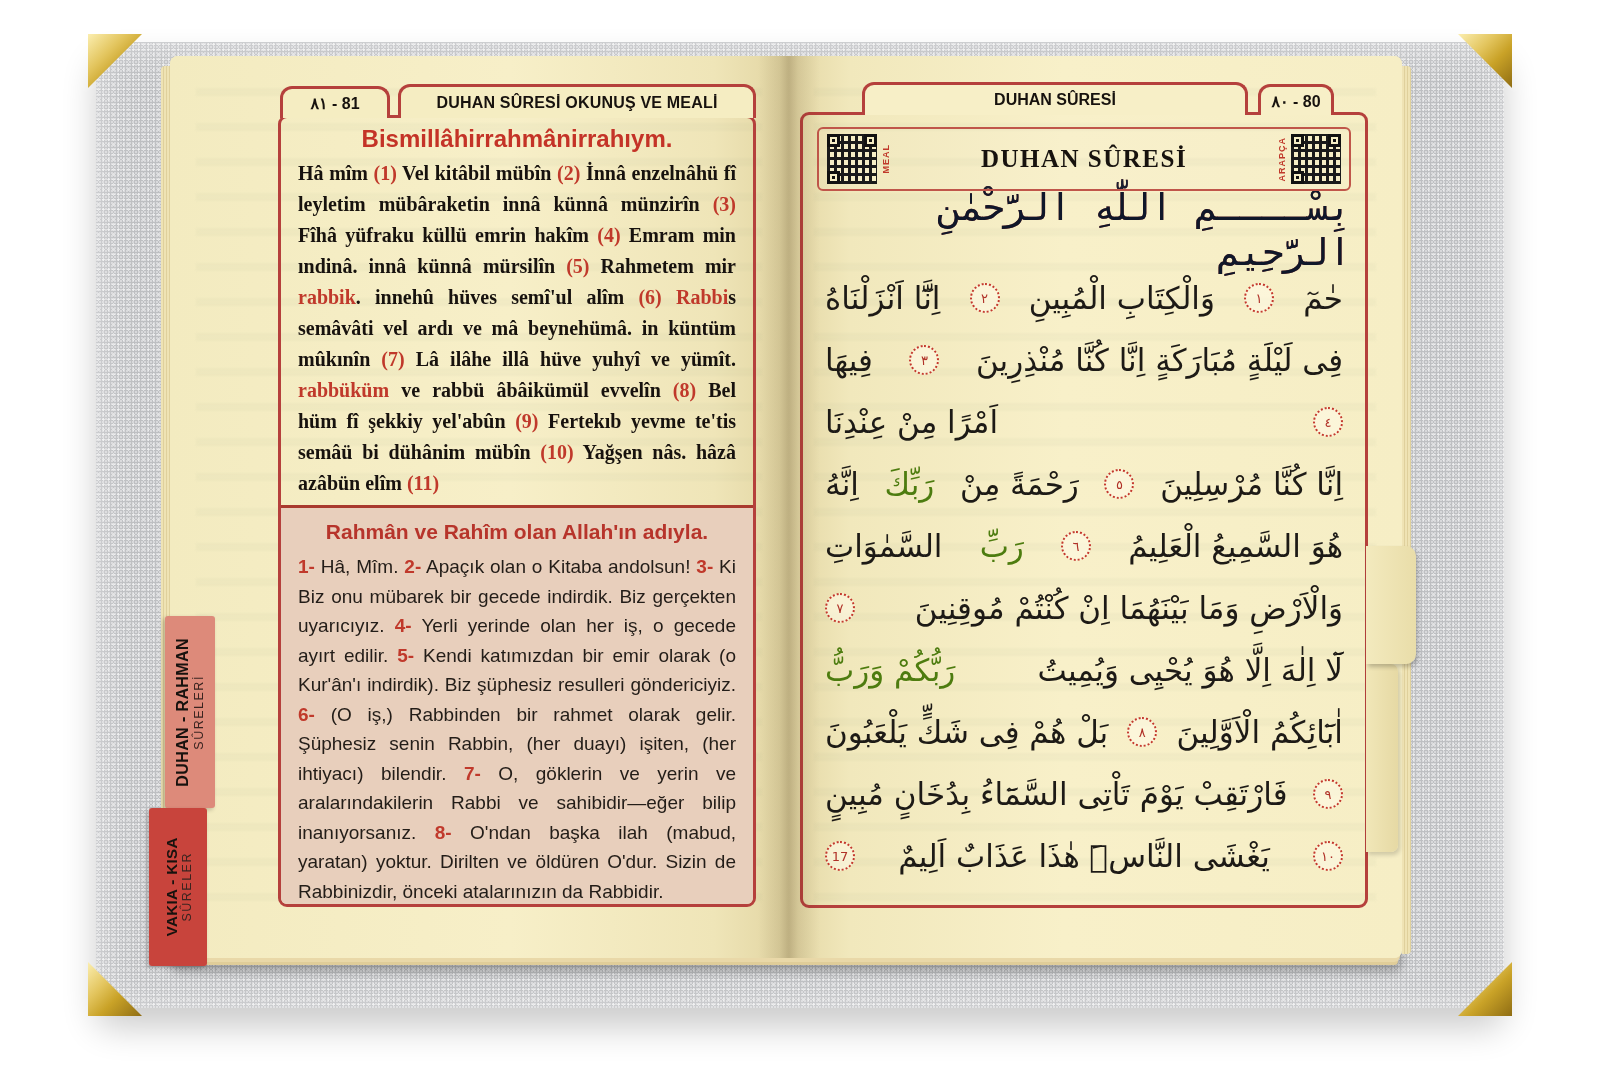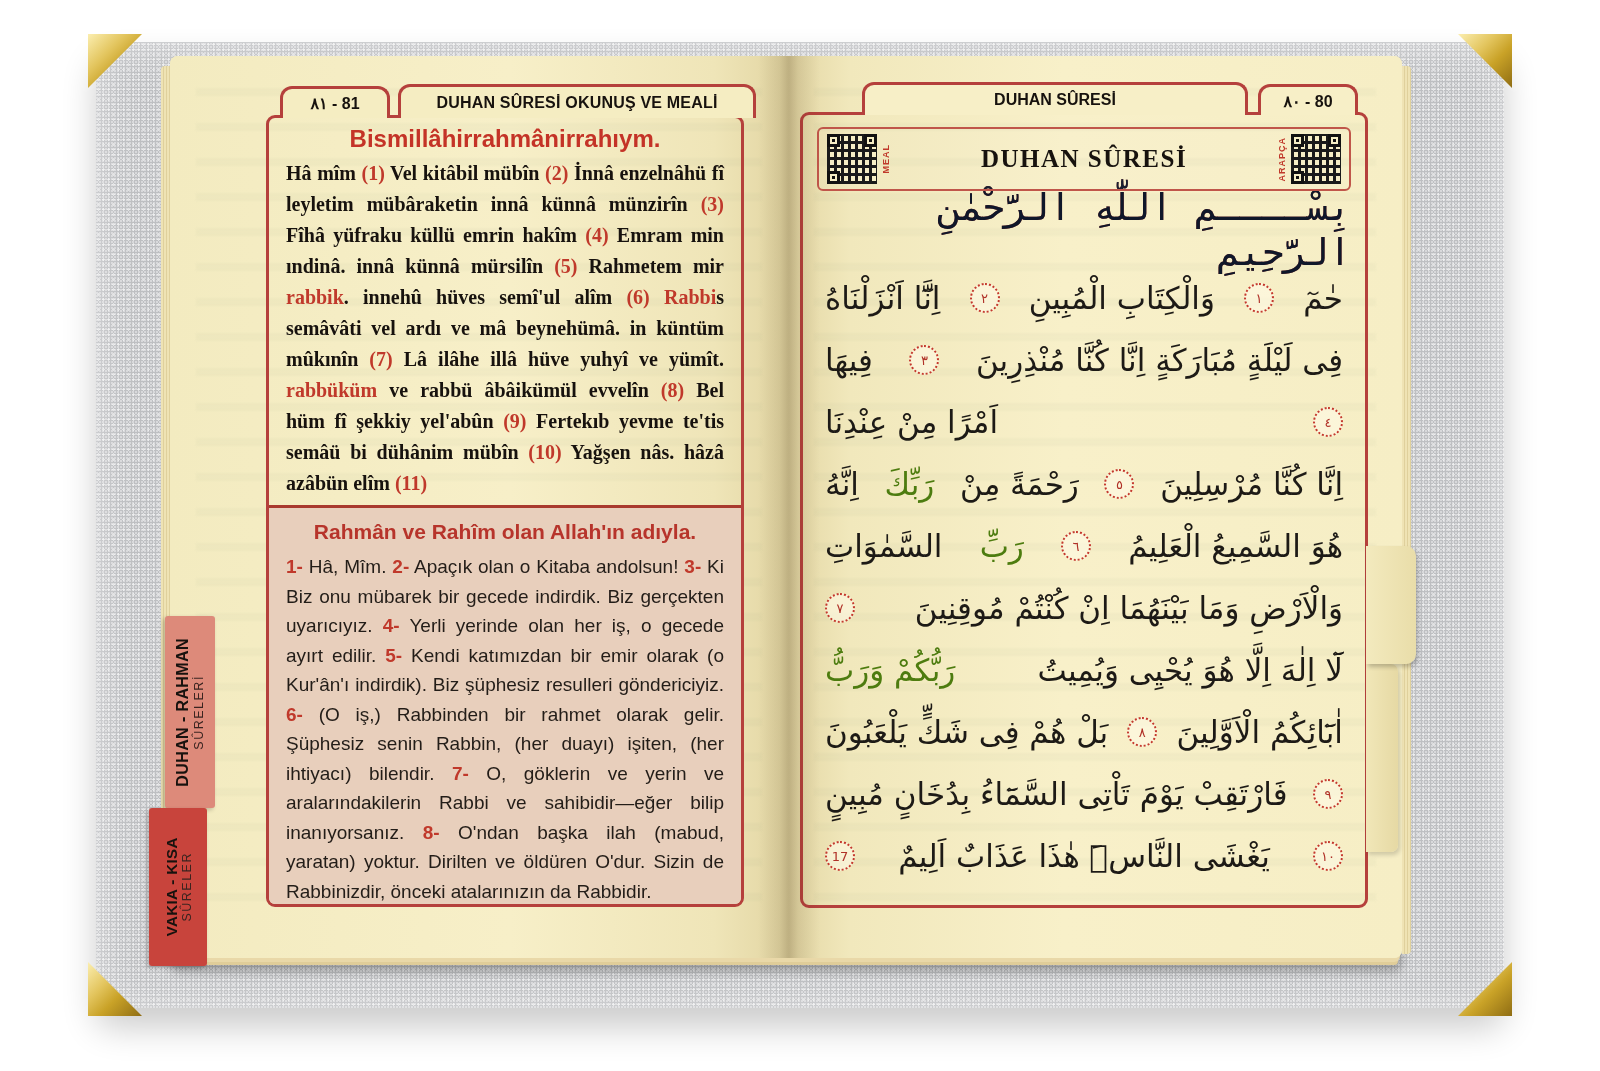--- a/index.html
+++ b/index.html
@@ -51,37 +51,37 @@
   .gutter { position:absolute; left:588px; top:0; width:62px; height:902px; z-index:8; pointer-events:none;
     background:linear-gradient(90deg, rgba(60,40,10,0) 0%, rgba(60,40,10,.10) 35%, rgba(60,40,10,.22) 50%, rgba(60,40,10,.10) 65%, rgba(60,40,10,0) 100%); }
 
   
   .frame { position:absolute; border:3px solid #b5403c; border-radius:9px; overflow:hidden; z-index:2; }
   .htab { position:absolute; z-index:3; background:#f5edc2; border:3px solid #b5403c; border-bottom:none;
     border-radius:12px 12px 0 0; display:flex; align-items:center; justify-content:center;
     font-weight:bold; color:#17120e; }
 
   
-  .frame-left { left:96px; top:59px; width:478px; height:792px; background:transparent;
+  .frame-left { left:108px; top:59px; width:478px; height:792px; background:transparent;
     display:flex; flex-direction:column; }
   .tab-pn-l { left:110px; top:30px; width:110px; height:32px; font-size:16px; }
   .tab-ti-l { left:228px; top:28px; width:358px; height:34px; font-size:16px; letter-spacing:.2px;text-align:right; }
 
   .bismillah { text-align:center; color:#c43327; font-weight:bold; font-size:24px; padding:7px 6px 2px; }
   .translit { padding:3px 17px 6px; font-size:20px; line-height:31px; font-weight:bold; color:#17120e;
     text-align:justify;font-family:Liberation Serif, serif; }
   .translit .red, .panel .red { color:#c0392b; font-weight:bold; }
   .panel { flex:1; background:#e8cfbc; border-top:3px solid #a93a2e; padding:8px 17px 22px; min-height:0; }
   .panel-title { text-align:center; color:#b7342b; font-weight:bold; font-size:21px; padding:4px 0 8px; }
   .panel-body { font-size:19px; line-height:29.5px; color:#231d18; text-align:justify; }
 
   
   .frame-right { left:630px; top:56px; width:568px; height:796px; padding:12px 14px 6px; }
   .tab-ti-r { left:692px; top:26px; width:386px; height:33px; font-size:16px; background:#f7efc7; }
-  .tab-pn-r { left:1088px; top:28px; width:100px; height:31px; font-size:16px; background:#f7efc7; }
+  .tab-pn-r { left:1088px; top:28px; width:76px; height:31px; font-size:16px; background:#f7efc7; }
 
   .title-box { position:relative; height:64px; border:2px solid #c0564a; border-radius:6px;
     display:flex; align-items:center; padding:0 8px; background:rgba(255,255,255,.04); }
   .qr { position:relative; width:50px; height:50px; flex:0 0 auto;
     background-image:
       repeating-linear-gradient(90deg, #1a1a1a 0 3px, transparent 3px 7px),
       repeating-linear-gradient(0deg, #1a1a1a 0 3px, #f6eec5 3px 8px); }
   .qr span.f { position:absolute; width:13px; height:13px; border:3px solid #111; background:#f6eec5; }
   .qr span.f::after { content:""; position:absolute; inset:2px; background:#111; }
   .qr .f1 { left:0; top:0; } .qr .f2 { right:0; top:0; } .qr .f3 { left:0; bottom:0; }

